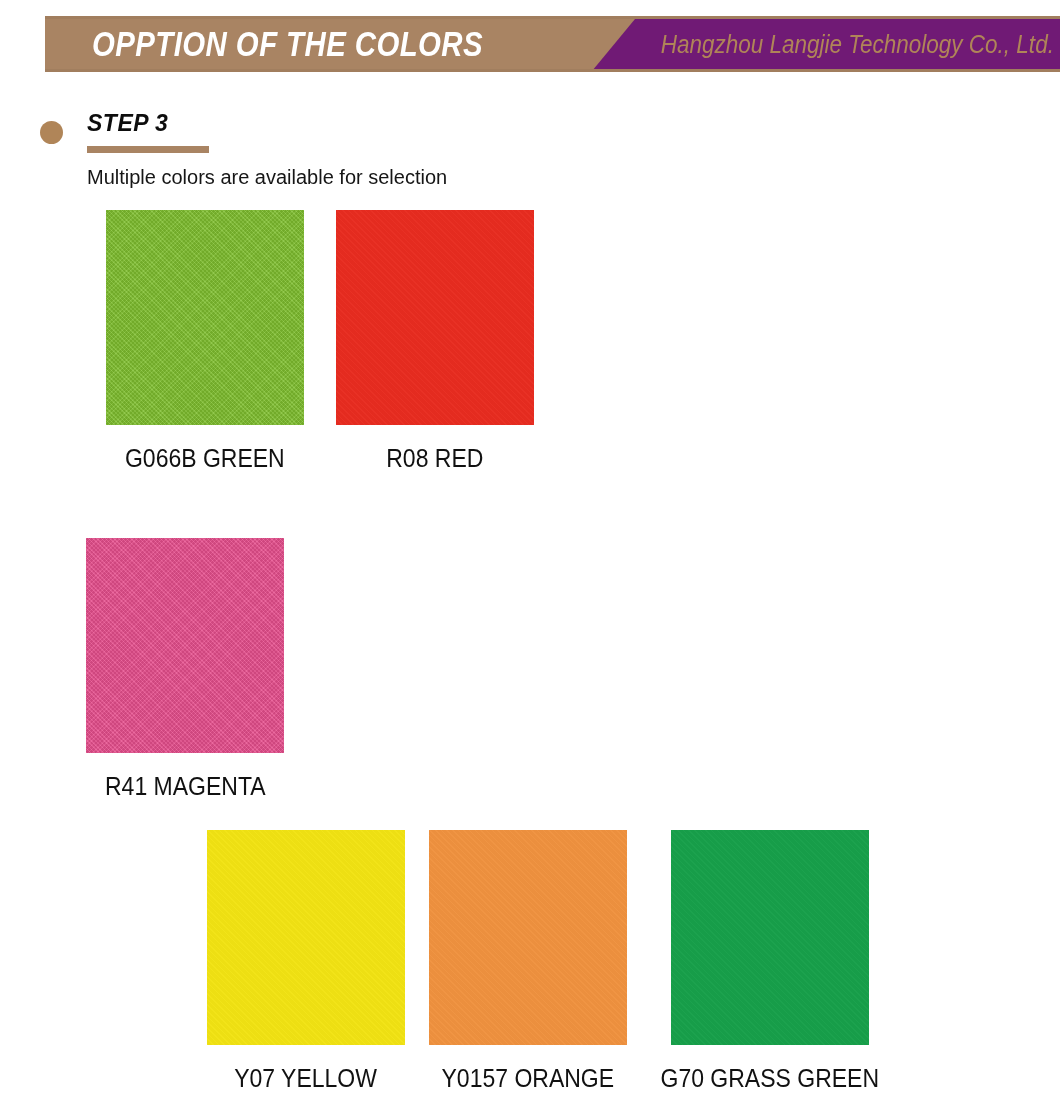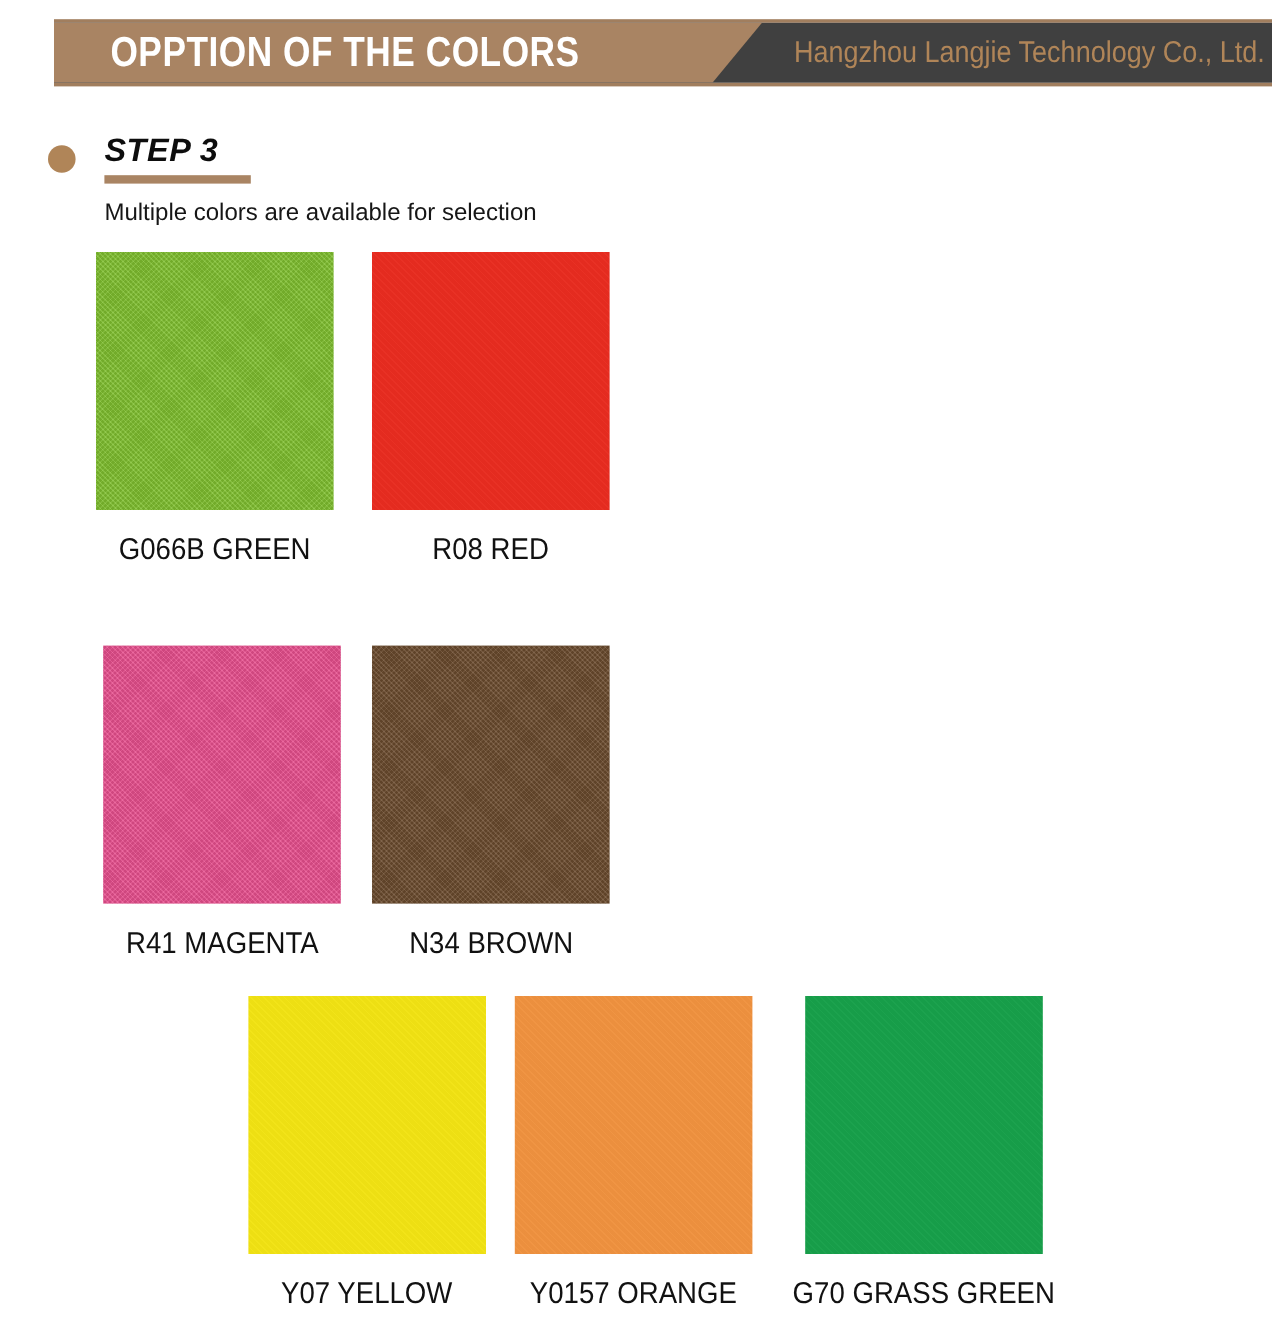--- a/index.html
+++ b/index.html
@@ -31,22 +31,23 @@
     background: #a17e5e;
   }
   .header-rule.top { top: 0; }
   .header-rule.bottom { bottom: 0; }
   .header-body {
     position: absolute;
     left: 0;
     top: 3px;
     width: 1015px;
     height: 50px;
-    background: #404040;
+    background: #701a75;
     overflow: hidden;
+    font-style: italic;
   }
   .header-tan {
     position: absolute;
     left: 0;
     top: 0;
     width: 590px;
     height: 50px;
     background: #a98463;
     clip-path: polygon(0 0, 100% 0, 93% 100%, 0 100%);
   }
@@ -88,21 +89,21 @@
     top: 11px;
     width: 23px;
     height: 23px;
     border-radius: 50%;
     background: #b08558;
   }
   .step-label {
     position: absolute;
     left: 47px;
     top: 0;
-    font-size: 27px;
+    font-size: 23px;
     font-weight: bold;
     font-style: italic;
     color: #0d0d0d;
     letter-spacing: 0.5px;
     white-space: nowrap;
     font-family: "Liberation Sans", sans-serif;
   }
   .step-underline {
     position: absolute;
     left: 47px;
@@ -119,21 +120,21 @@
     color: #161616;
     white-space: nowrap;
     font-family: "Liberation Sans", sans-serif;
   }
 
   
   .swatch-row {
     position: absolute;
     display: flex;
   }
-  .swatch-row.row-1 { left: 80px; top: 210px; }
+  .swatch-row.row-1 { left: 106px; top: 210px; }
   .swatch-row.row-2 { left: 86px; top: 518px; }
   .swatch-row.row-3 { left: 207px; top: 830px; }
 
   .swatch-cell {
     display: flex;
     flex-direction: column;
     align-items: center;
   }
   .swatch-chip {
     width: 198px;
@@ -196,26 +197,20 @@
       <div class="swatch-label">R08 RED</div>
     </div>
   </div>
 <div class="swatch-row row-2" style="gap: 26px; margin-top: 20px;">
     <div class="swatch-cell">
       <div class="swatch-chip" style="background: rgb(232, 80, 143);">
         <div class="tex"></div>
       </div>
       <div class="swatch-label">R41 MAGENTA</div>
     </div>
-    <div class="swatch-cell">
-      <div class="swatch-chip" style="background: rgb(107, 75, 46);">
-        <div class="tex"></div>
-      </div>
-      <div class="swatch-label">N34 BROWN</div>
-    </div>
   </div>
 <div class="swatch-row row-3" style="gap: 24px;">
     <div class="swatch-cell">
       <div class="swatch-chip flat" style="background: rgb(242, 227, 19);">
         <div class="tex"></div>
       </div>
       <div class="swatch-label">Y07 YELLOW</div>
     </div>
     <div class="swatch-cell">
       <div class="swatch-chip flat" style="background: rgb(240, 146, 63);">

